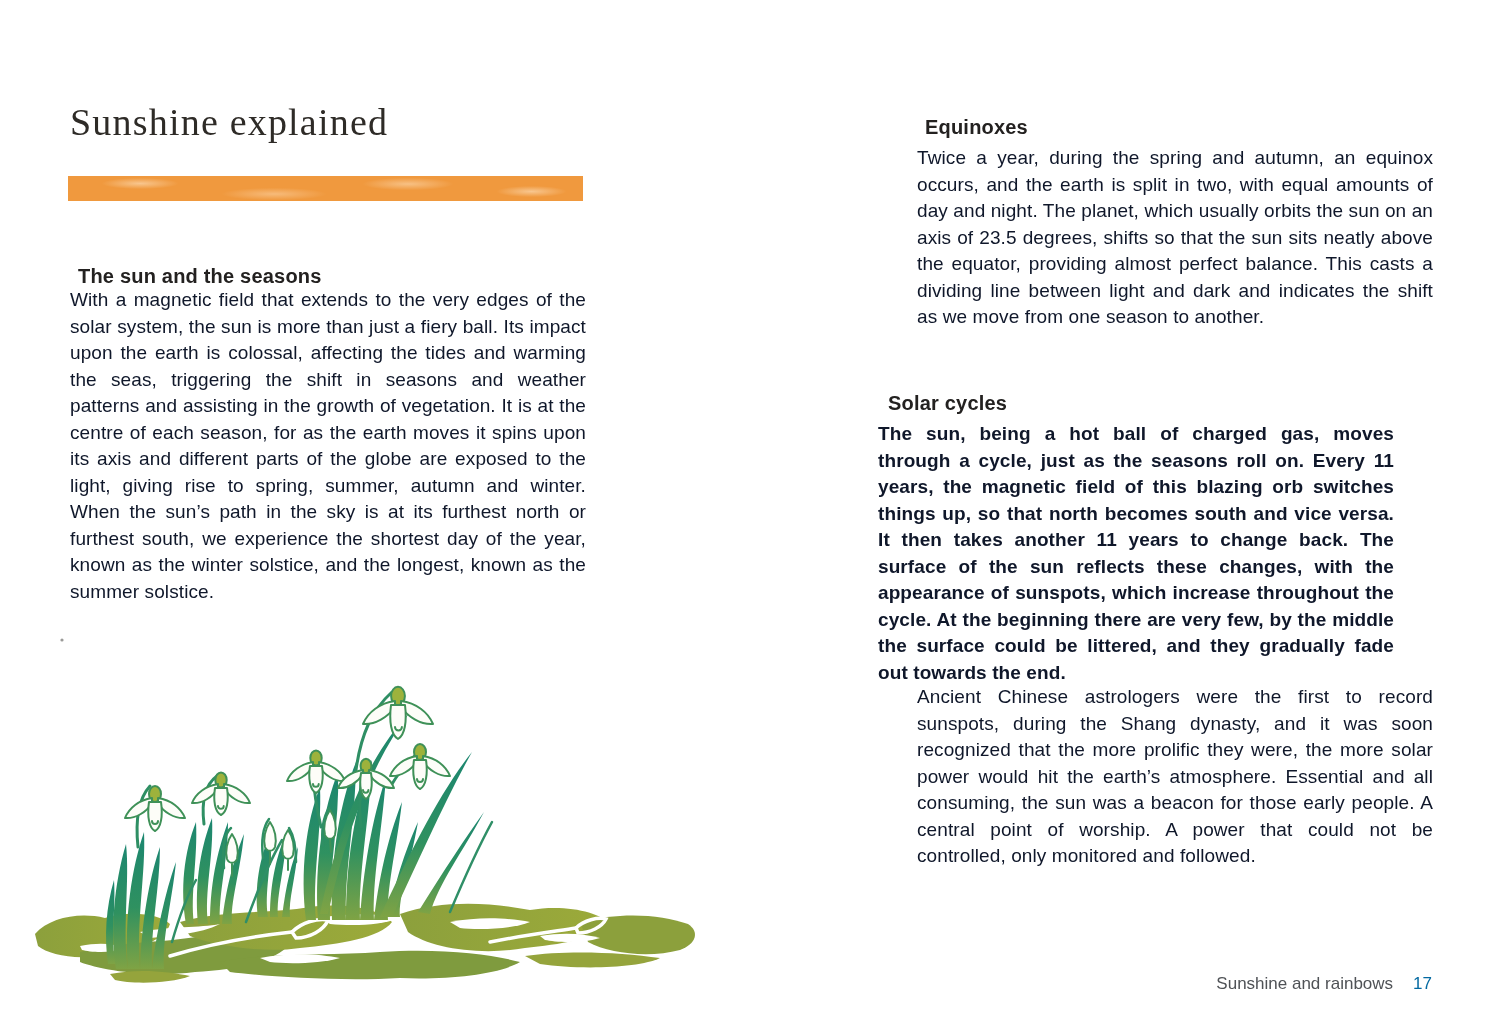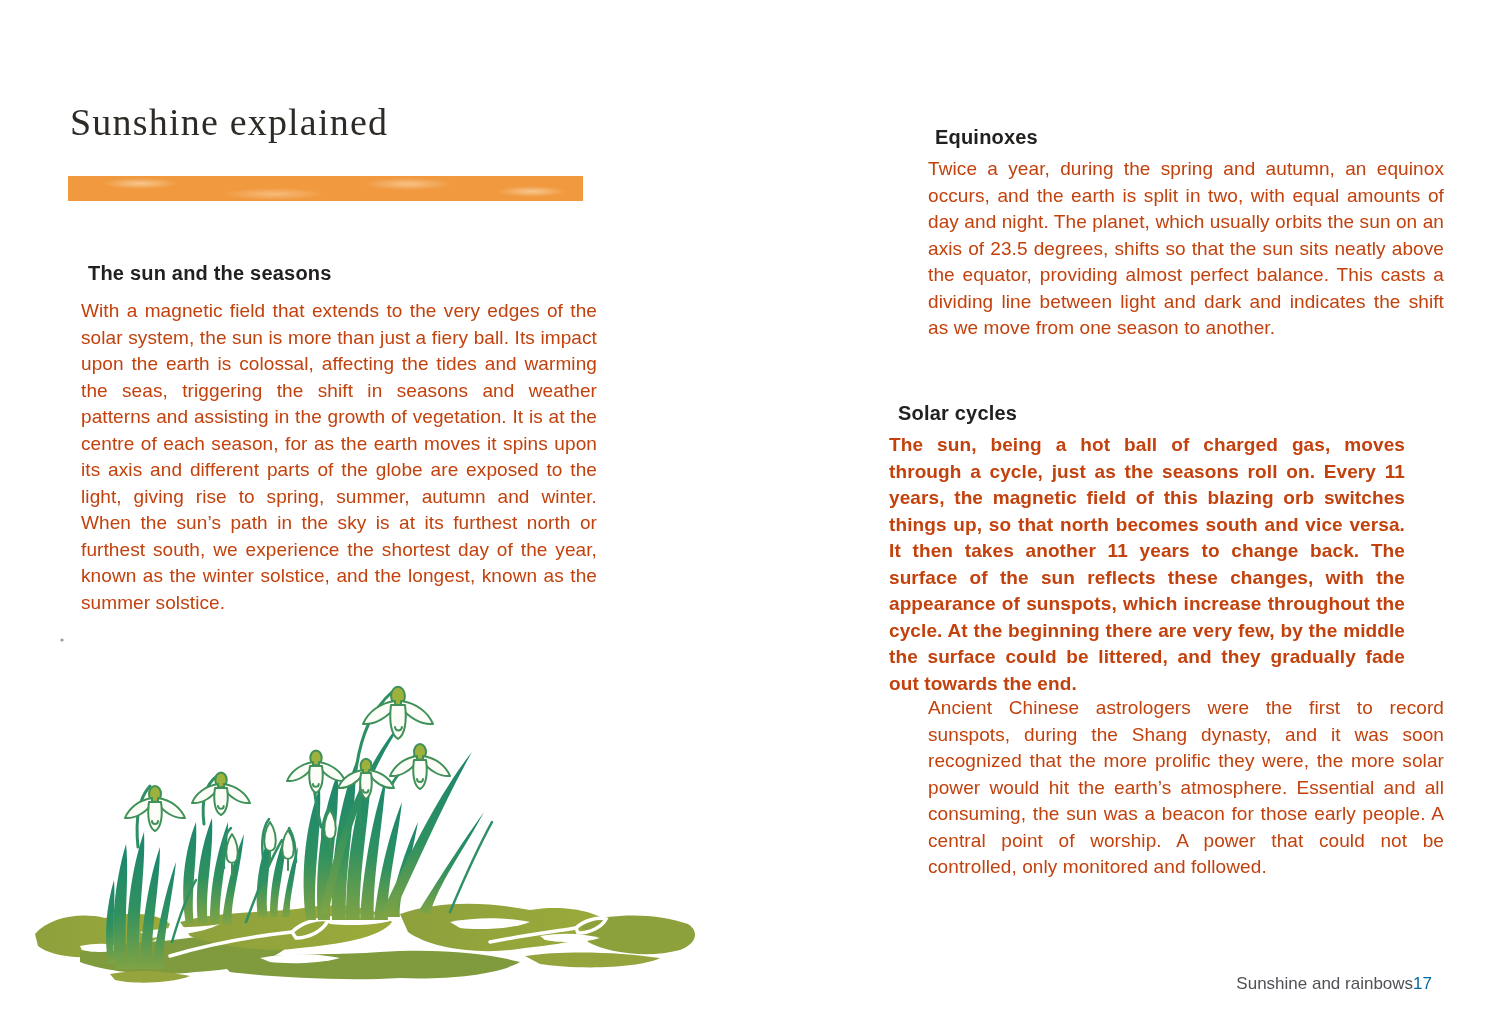--- a/index.html
+++ b/index.html
@@ -16,39 +16,39 @@
   .accent-bar {
     position:absolute; left:68px; top:176px; width:515px; height:25px;
     background-color:#F0993E;
     background-image:
       radial-gradient(ellipse 55px 8px at 14% 30%, rgba(255,235,208,.55), rgba(255,235,208,0) 70%),
       radial-gradient(ellipse 75px 9px at 40% 72%, rgba(255,228,196,.45), rgba(255,228,196,0) 70%),
       radial-gradient(ellipse 65px 9px at 66% 32%, rgba(255,232,202,.5), rgba(255,232,202,0) 70%),
       radial-gradient(ellipse 50px 8px at 90% 62%, rgba(255,236,210,.55), rgba(255,236,210,0) 70%);
   }
   .subhead {
-    position:absolute; margin:18px;
+    position:absolute; margin:8px;
     font-size:20px; font-weight:700; color:#232120; letter-spacing:0.2px;
   }
-  #h-seasons { left:70px;  top:244px; }
+  #h-seasons { left:70px;  top:257px; }
   #h-equinox { left:917px; top:108px; }
   #h-solar   { left:880px; top:384px; }
   .body-par {
-    position:absolute; margin:11px; width:516px;
-    font-size:19px; line-height:26.5px; color:#c2410c;
+    position:absolute; margin:0; width:516px;
+    font-size:19px; line-height:26.5px; color:#0f172a;
     text-align:justify; letter-spacing:0.1px;
   }
   #p-seasons { left:70px;  top:287px; }
   #p-equinox { left:917px; top:145px; }
   #p-solar-1 { left:878px; top:421px;font-weight:bold; }
   #p-solar-2 { left:917px; top:684px; }
   .illustration { position:absolute; left:20px; top:622px; width:700px; height:392px; }
   .page-footer {
     position:absolute; right:68px; top:974px;
-    display:flex; align-items:baseline;
+    display:flex; gap:20px; align-items:baseline;
     font-size:17px; color:#4f5256;
   }
   .page-footer .folio { font-size:17px; color:#0369a1; }
 </style>
 </head>
 <body>
 
 <div class="spread">
 
   <h1 class="page-title">Sunshine explained</h1>

